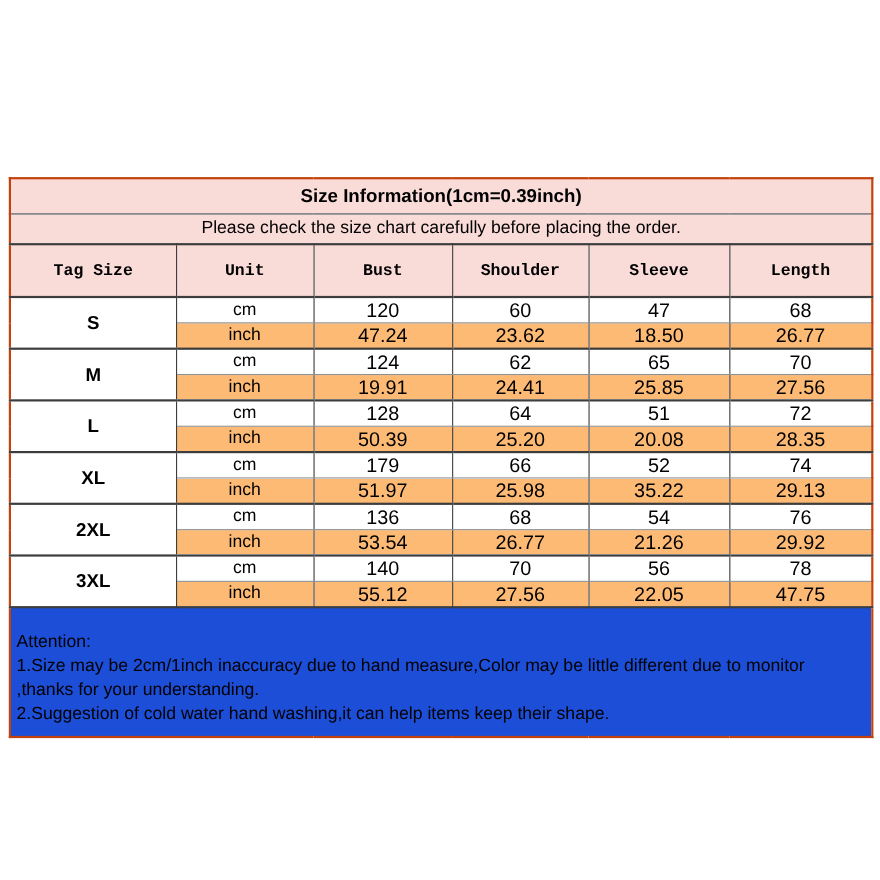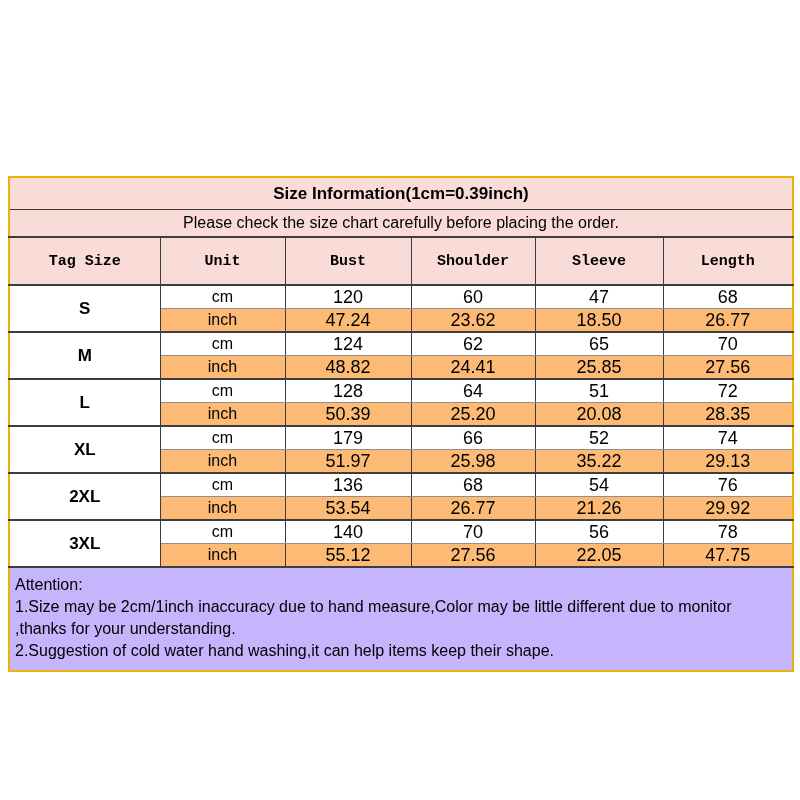--- a/index.html
+++ b/index.html
@@ -5,25 +5,25 @@
   html,body{margin:0;padding:0;background:#ffffff;}
   .sheet{
     position:relative;
     width:800px;height:800px;
     background:#ffffff;
     font-family:"Liberation Sans", sans-serif;
     color:#000000;
   }
   table.size-chart{
     position:absolute;
-    left:8px;top:176px;
+    left:8px;top:161px;
     width:784px;
     border-collapse:collapse;
     table-layout:fixed;
-    border:2px solid #eab308;
+    border:2px solid #c2410c;
   }
   table.size-chart td{
     border:1px solid #3d3d3d;
     text-align:center;
     vertical-align:middle;
     padding:0;
     overflow:hidden;
     white-space:nowrap;
   }
   tr.title-row td{
@@ -57,26 +57,26 @@
     background:#fdba74;
   }
   td.size-cell{
     background:#ffffff;
     font-size:17px;
     font-weight:bold;
   }
   td.unit{font-size:16px;}
   td.num{font-size:18px;}
   tr.attention-row td{
-    background:#c4b5fd;
+    background:#1d4ed8;
     border-top:2px solid #3d3d3d;
     text-align:left;
     vertical-align:top;
     white-space:normal;
-    padding:6px 6px 8px 5px;
+    padding:20px 6px 8px 5px;
     font-size:16px;
     line-height:22px;
     height:76px;
   }
 </style>
 </head>
 <body>
 
 <div class="sheet">
   <table class="size-chart">
@@ -126,21 +126,21 @@
     <tr class="cm-row">
       <td class="size-cell" rowspan="2">M</td>
       <td class="unit">cm</td>
       <td class="num">124</td>
       <td class="num">62</td>
       <td class="num">65</td>
       <td class="num">70</td>
     </tr>
     <tr class="inch-row">
       <td class="unit">inch</td>
-      <td class="num">48.82</td>
+      <td class="num">19.91</td>
       <td class="num">24.41</td>
       <td class="num">25.85</td>
       <td class="num">27.56</td>
     </tr>
 
     <tr class="cm-row">
       <td class="size-cell" rowspan="2">L</td>
       <td class="unit">cm</td>
       <td class="num">128</td>
       <td class="num">64</td>

